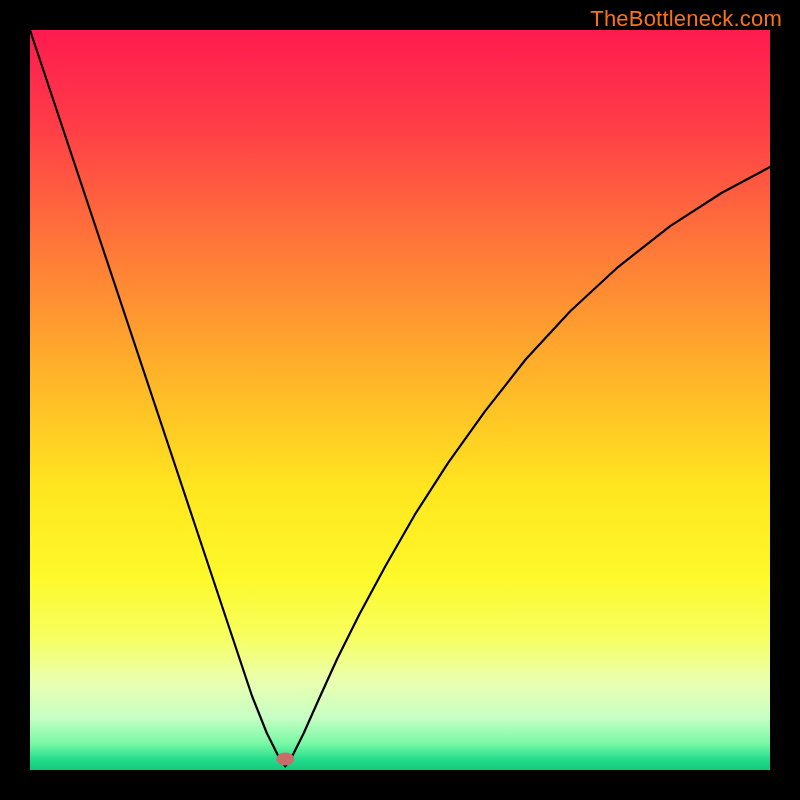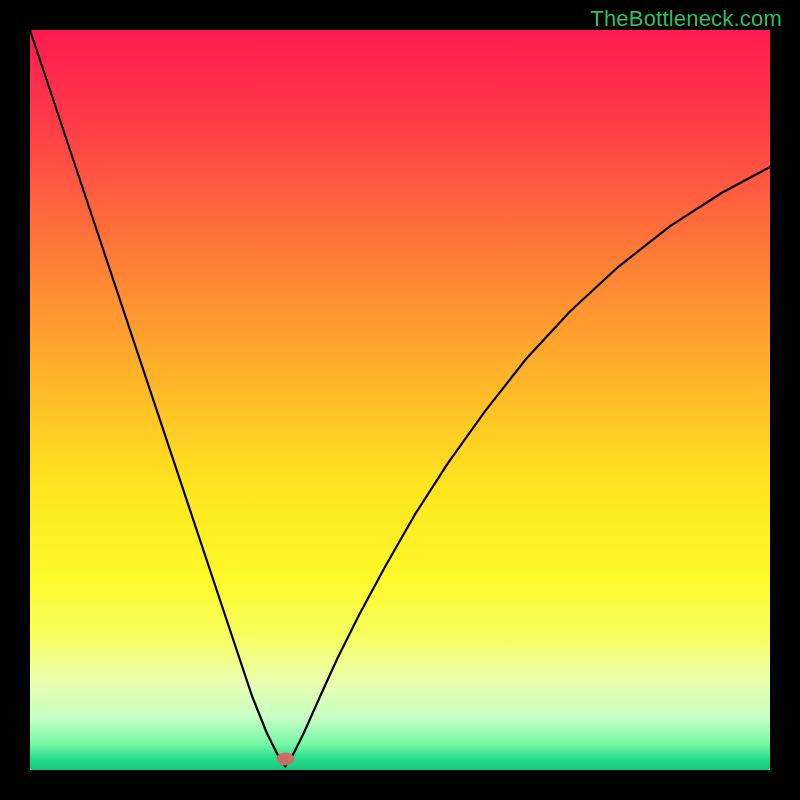--- a/index.html
+++ b/index.html
@@ -13,21 +13,21 @@
   .frame {
     position: relative;
     width: 800px;
     height: 800px;
     background: #000;
   }
   .watermark {
     position: absolute;
     top: 6px;
     right: 18px;
-    color: #22c55e;
+    color: #f97316;
     font-size: 22px;
     font-weight: 500;
     z-index: 5;
     letter-spacing: 0.2px;
   }
   svg.plot {
     position: absolute;
     left: 30px;
     top: 30px;
     width: 740px;

